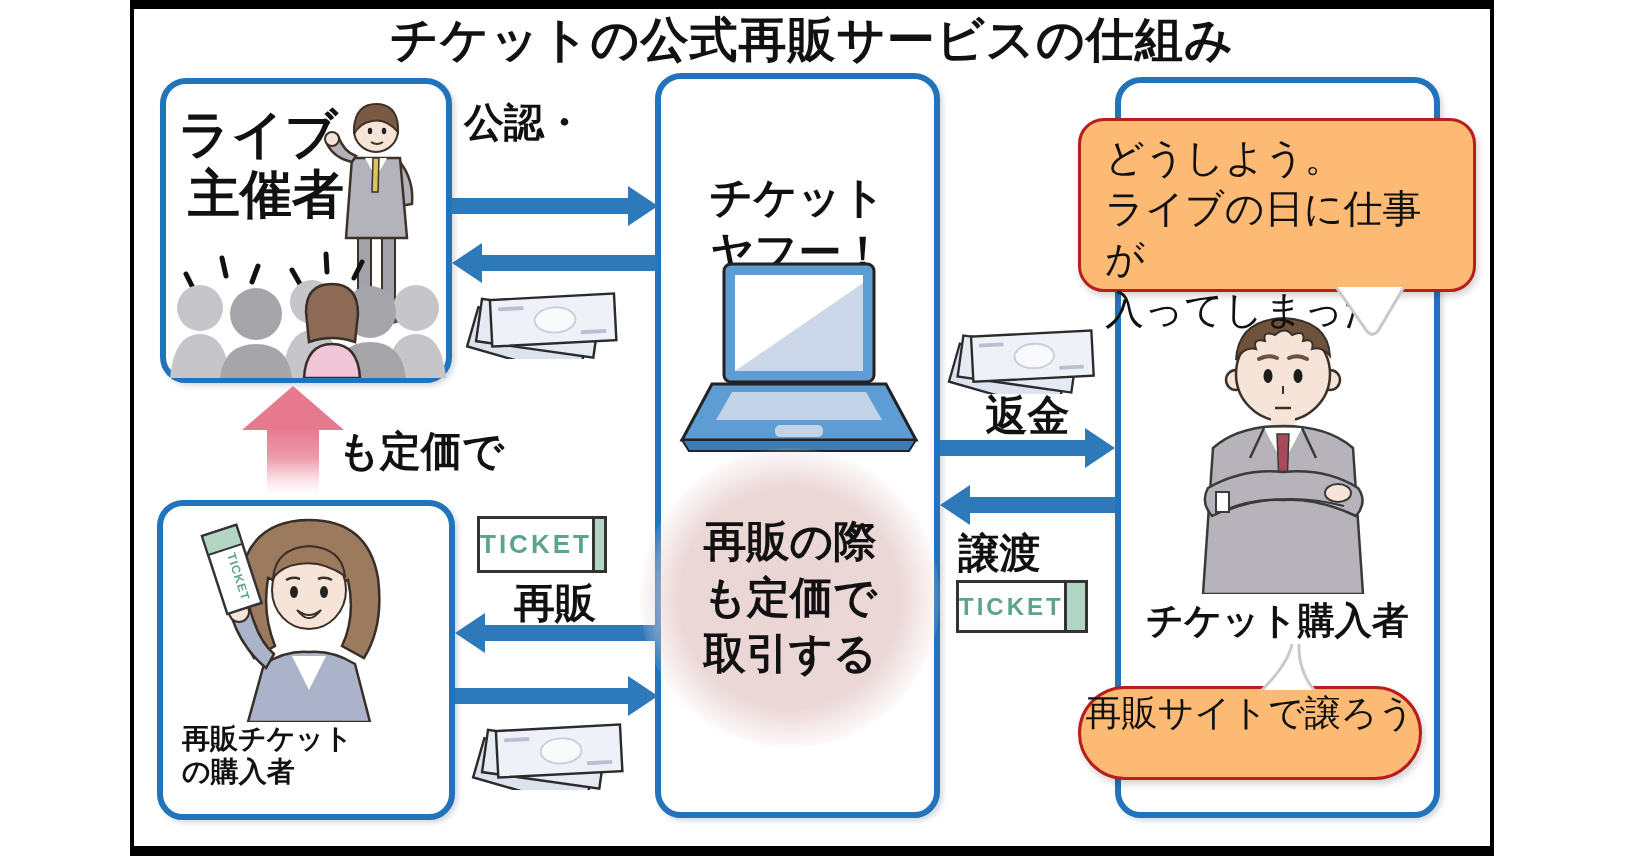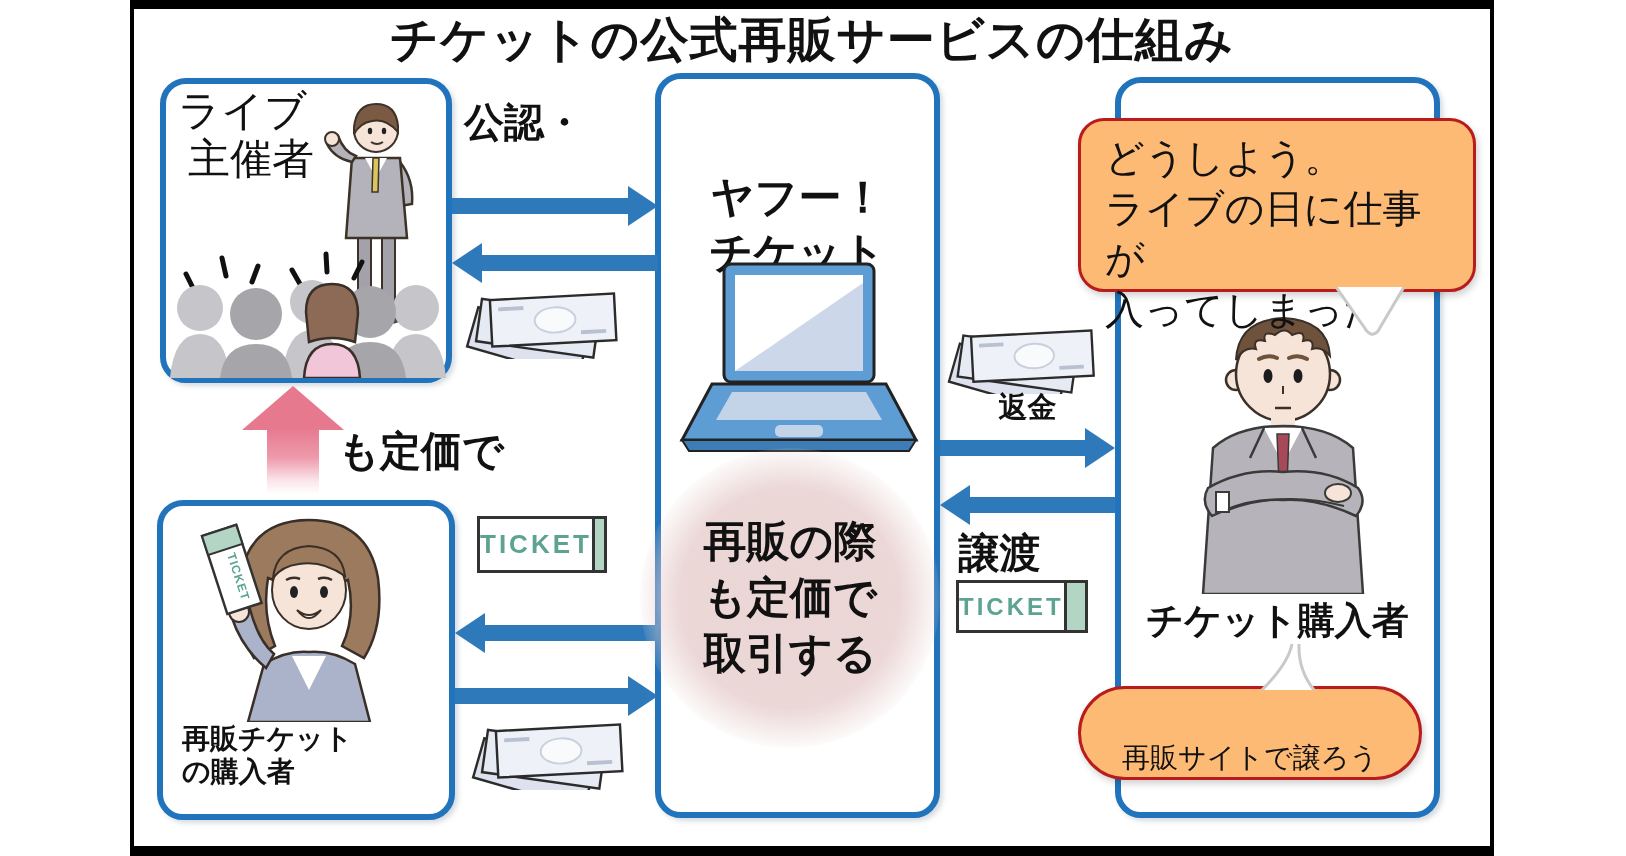--- a/index.html
+++ b/index.html
@@ -17,29 +17,29 @@
   
   .bluebox{box-sizing:border-box;border:6px solid #2173bb;border-radius:26px;background:#fff;
            box-shadow:3px 3px 5px rgba(90,110,130,.25);}
   .box-organizer{left:160px;top:78px;width:292px;height:305px;}
   .box-resale-buyer{left:157px;top:500px;width:298px;height:320px;}
   .box-yahoo{left:655px;top:73px;width:285px;height:745px;}
   .box-buyer{left:1115px;top:77px;width:325px;height:741px;}
 
   
   .lbl{white-space:nowrap;}
-  .lbl-organizer{left:178px;top:87px;font-size:42px;font-weight:400;line-height:1.15;}
+  .lbl-organizer{left:178px;top:105px;font-size:52px;font-weight:700;line-height:1.15;}
   .lbl-organizer .l2{padding-left:10px;}
   .lbl-yahoo{left:655px;top:170px;width:285px;text-align:center;font-size:43px;font-weight:800;line-height:1.28;}
   .lbl-buyer{left:1115px;top:596px;width:325px;text-align:center;font-size:37px;font-weight:800;}
   .lbl-resale-buyer{left:182px;top:722px;font-size:28px;font-weight:800;line-height:1.18;}
   .lbl-authorize{left:464px;top:100px;font-size:40px;font-weight:600;line-height:1.12;}
   .lbl-live{left:338px;top:424px;font-size:41px;font-weight:600;}
   .lbl-resale{left:455px;top:576px;width:200px;text-align:center;font-size:41px;font-weight:600;}
-  .lbl-refund{left:940px;top:388px;width:175px;text-align:center;font-size:29px;font-weight:600;}
+  .lbl-refund{left:940px;top:388px;width:175px;text-align:center;font-size:42px;font-weight:600;}
   .lbl-transfer{left:912px;top:526px;width:175px;text-align:center;font-size:41px;font-weight:600;}
 
   
   .arrow{position:absolute;height:44px;}
   .arrow .shaft{position:absolute;top:14px;height:16px;background:#2e79ba;}
   .arrow .head{position:absolute;top:2px;width:0;height:0;border-top:20px solid transparent;border-bottom:20px solid transparent;}
   .arrow.dir-right .shaft{left:0;right:26px;}
   .arrow.dir-right .head{right:0;border-left:30px solid #2e79ba;}
   .arrow.dir-left .shaft{left:26px;right:0;}
   .arrow.dir-left .head{left:0;border-right:30px solid #2e79ba;}
@@ -62,21 +62,21 @@
       background:radial-gradient(circle,rgba(234,211,211,.95) 0%,rgba(234,211,211,.9) 52%,rgba(234,211,211,0) 73%);
       display:flex;align-items:center;justify-content:center;}
   .note-circle .txt{font-size:43px;font-weight:800;line-height:1.3;text-align:center;}
 
   
   .bubble{background:#fdba74;border:3px solid #b91c1c;box-sizing:border-box;
           box-shadow:2px 4px 7px rgba(0,0,0,.18);}
   .bubble-worry{left:1078px;top:118px;width:398px;height:174px;border-radius:26px;
                 padding:12px 24px;font-size:39px;font-weight:500;line-height:1.3;}
   .bubble-resale-site{left:1078px;top:686px;width:344px;height:94px;border-radius:47px;
-                display:flex;align-items:flex-end;justify-content:center;font-size:28px;font-weight:500;}
+                display:flex;align-items:flex-start;justify-content:center;font-size:36px;font-weight:500;}
   .tail-worry{left:1330px;top:287px;width:80px;height:54px;}
   .tail-resale{left:1252px;top:640px;width:72px;height:52px;}
 
   
   .ticket{position:absolute;display:flex;background:#fff;border:3px solid #333;box-sizing:border-box;align-items:center;}
   .ticket .word{flex:1;text-align:center;color:#5ca391;font-weight:700;letter-spacing:3px;font-size:26px;}
   .ticket .stub{width:30px;align-self:stretch;background:#b3d6c4;border-left:3px solid #333;}
   .ticket-resale{left:477px;top:516px;width:130px;height:57px;}
   .ticket-transfer{left:956px;top:580px;width:132px;height:53px;}
   .ticket-transfer .word{font-size:24px;}
@@ -204,20 +204,21 @@
   </svg>
   <div class="abs lbl lbl-resale-buyer">
     <div>再販チケット</div>
     <div>の購入者</div>
   </div>
 
   <div class="ticket ticket-resale">
     <span class="word">TICKET</span>
     <span class="stub"></span>
   </div>
+  <div class="abs lbl-resale">再販</div>
   <div class="arrow dir-left a-resale">
       <div class="shaft"></div>
       <div class="head"></div>
     </div>
   <div class="arrow dir-right a-pay">
       <div class="shaft"></div>
       <div class="head"></div>
     </div>
 
   <svg class="money money-pay" viewBox="0 0 170 78">
@@ -228,22 +229,22 @@
         <rect x="16" y="22" width="122" height="44" fill="#e6eaf3" stroke="#2b2b2b" stroke-width="2.5"></rect>
       </g>
     <g transform="rotate(-3 95 40)">
         <rect x="30" y="14" width="128" height="48" fill="#eef1f7" stroke="#2b2b2b" stroke-width="2.5"></rect>
       <ellipse cx="96" cy="38" rx="21" ry="13" fill="#f9fafc" stroke="#c9cfdd" stroke-width="2"></ellipse>
       <path d="M38,24 h26 M122,52 h26" stroke="#b9c0d2" stroke-width="4" fill="none"></path>
       </g>
   </svg>
 
   <div class="abs lbl-yahoo">
+    <div>チケット</div>
     <div>ヤフー！</div>
-    <div>チケット</div>
   </div>
 
   <svg class="svgfig" style="left:668px;top:258px;width:258px;height:196px;" viewBox="0 0 258 196">
     <rect x="56" y="6" width="150" height="118" rx="7" fill="#5e9cd4" stroke="#222" stroke-width="3"></rect>
     <rect x="67" y="17" width="128" height="96" fill="#ffffff"></rect>
     <polygon points="67,113 195,113 195,25" fill="#ccd8ea"></polygon>
     <polygon points="44,126 218,126 248,182 14,182" fill="#5e9cd4" stroke="#222" stroke-width="3"></polygon>
     <polygon points="64,134 198,134 214,162 48,162" fill="#c3d3e8"></polygon>
     <rect x="107" y="167" width="48" height="12" rx="5" fill="#c3d3e8"></rect>
     <polygon points="14,182 248,182 241,193 21,193" fill="#3d7cb5" stroke="#222" stroke-width="2"></polygon>

